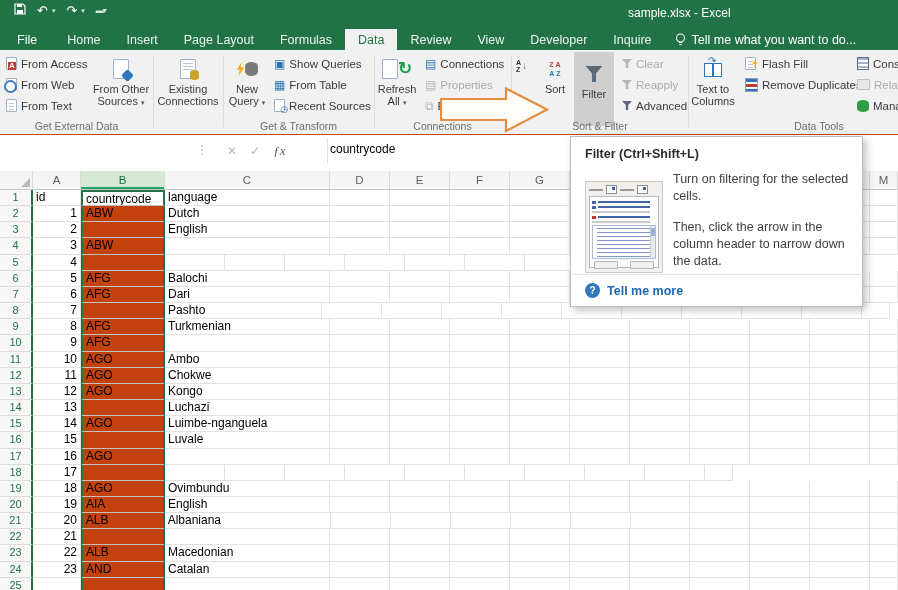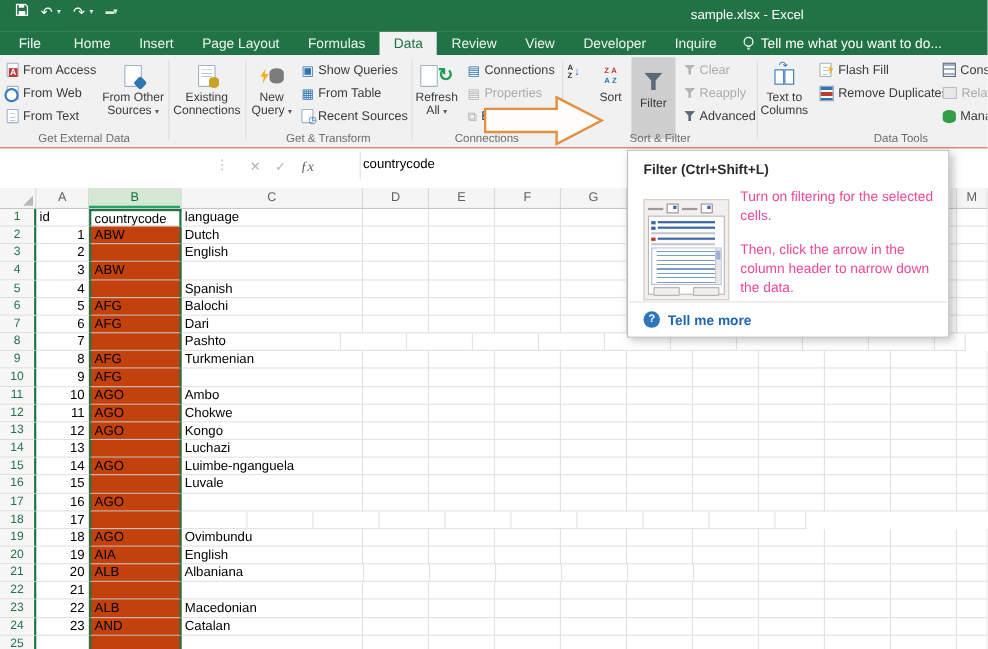--- a/index.html
+++ b/index.html
@@ -99,21 +99,21 @@
   .cell.selB{background:#c2410c;border-left:2px solid #217346;border-right:2px solid #217346;border-bottom:1px solid #c2c2c2;}
   .cell.selB.first{background:#fff;border-top:2px solid #217346;}
 
   
   .annot{position:absolute;left:440px;top:87px;z-index:40;}
 
   
   .tip{position:absolute;left:570px;top:136px;width:293px;height:171px;background:#fff;border:1px solid #bdbdbd;
        box-shadow:3px 3px 8px rgba(0,0,0,.25);z-index:50;box-sizing:border-box;}
   .tip-title{position:absolute;left:14px;top:10px;font-size:12.5px;font-weight:bold;color:#2b2b2b;}
-  .tip-body{position:absolute;left:102px;top:34px;width:178px;font-size:12.5px;color:#ec4899;line-height:17px;}
+  .tip-body{position:absolute;left:102px;top:34px;width:178px;font-size:12.5px;color:#404040;line-height:17px;}
   .tip-body p{margin:0 0 14px 0;}
   .tip-foot{position:absolute;left:1px;right:1px;bottom:0;height:32px;border-top:1px solid #e3e3e3;
        display:flex;align-items:center;gap:7px;padding-left:13px;box-sizing:border-box;}
   .qmark{width:15px;height:15px;border-radius:50%;background:#2e77bc;color:#fff;font-size:10px;font-weight:bold;
        display:flex;align-items:center;justify-content:center;}
   .qmark::before{content:"?";}
   .tip-link{font-size:12.5px;font-weight:bold;color:#1f66b0;}
 
   
   .mini{position:absolute;left:14px;top:44px;width:78px;height:92px;background:#f2efec;border:1px solid #d0cac3;box-sizing:border-box;padding:3px;}
@@ -459,21 +459,20 @@
           <div class="cell" style="width:60px"></div>
           <div class="cell" style="width:60px"></div>
           <div class="cell" style="width:60px"></div>
           <div class="cell" style="width:60px"></div>
           <div class="cell" style="width:28px"></div>
         </div>
         <div class="row">
           <div class="rh">5</div>
           <div class="cell num" style="width:48px">4</div>
           <div class="cell selB" style="width:84px"></div>
-          <div class="cell" style="width:165px">Spanish</div>
           <div class="cell" style="width:60px"></div>
           <div class="cell" style="width:60px"></div>
           <div class="cell" style="width:60px"></div>
           <div class="cell" style="width:60px"></div>
           <div class="cell" style="width:60px"></div>
           <div class="cell" style="width:60px"></div>
           <div class="cell" style="width:60px"></div>
           <div class="cell" style="width:60px"></div>
           <div class="cell" style="width:60px"></div>
           <div class="cell" style="width:28px"></div>
@@ -507,21 +506,21 @@
           <div class="cell" style="width:60px"></div>
           <div class="cell" style="width:60px"></div>
           <div class="cell" style="width:60px"></div>
           <div class="cell" style="width:60px"></div>
           <div class="cell" style="width:28px"></div>
         </div>
         <div class="row">
           <div class="rh">8</div>
           <div class="cell num" style="width:48px">7</div>
           <div class="cell selB" style="width:84px"></div>
-          <div class="cell" style="width:145px">Pashto</div>
+          <div class="cell" style="width:157px">Pashto</div>
           <div class="cell" style="width:60px"></div>
           <div class="cell" style="width:60px"></div>
           <div class="cell" style="width:60px"></div>
           <div class="cell" style="width:60px"></div>
           <div class="cell" style="width:60px"></div>
           <div class="cell" style="width:60px"></div>
           <div class="cell" style="width:60px"></div>
           <div class="cell" style="width:60px"></div>
           <div class="cell" style="width:60px"></div>
           <div class="cell" style="width:28px"></div>

